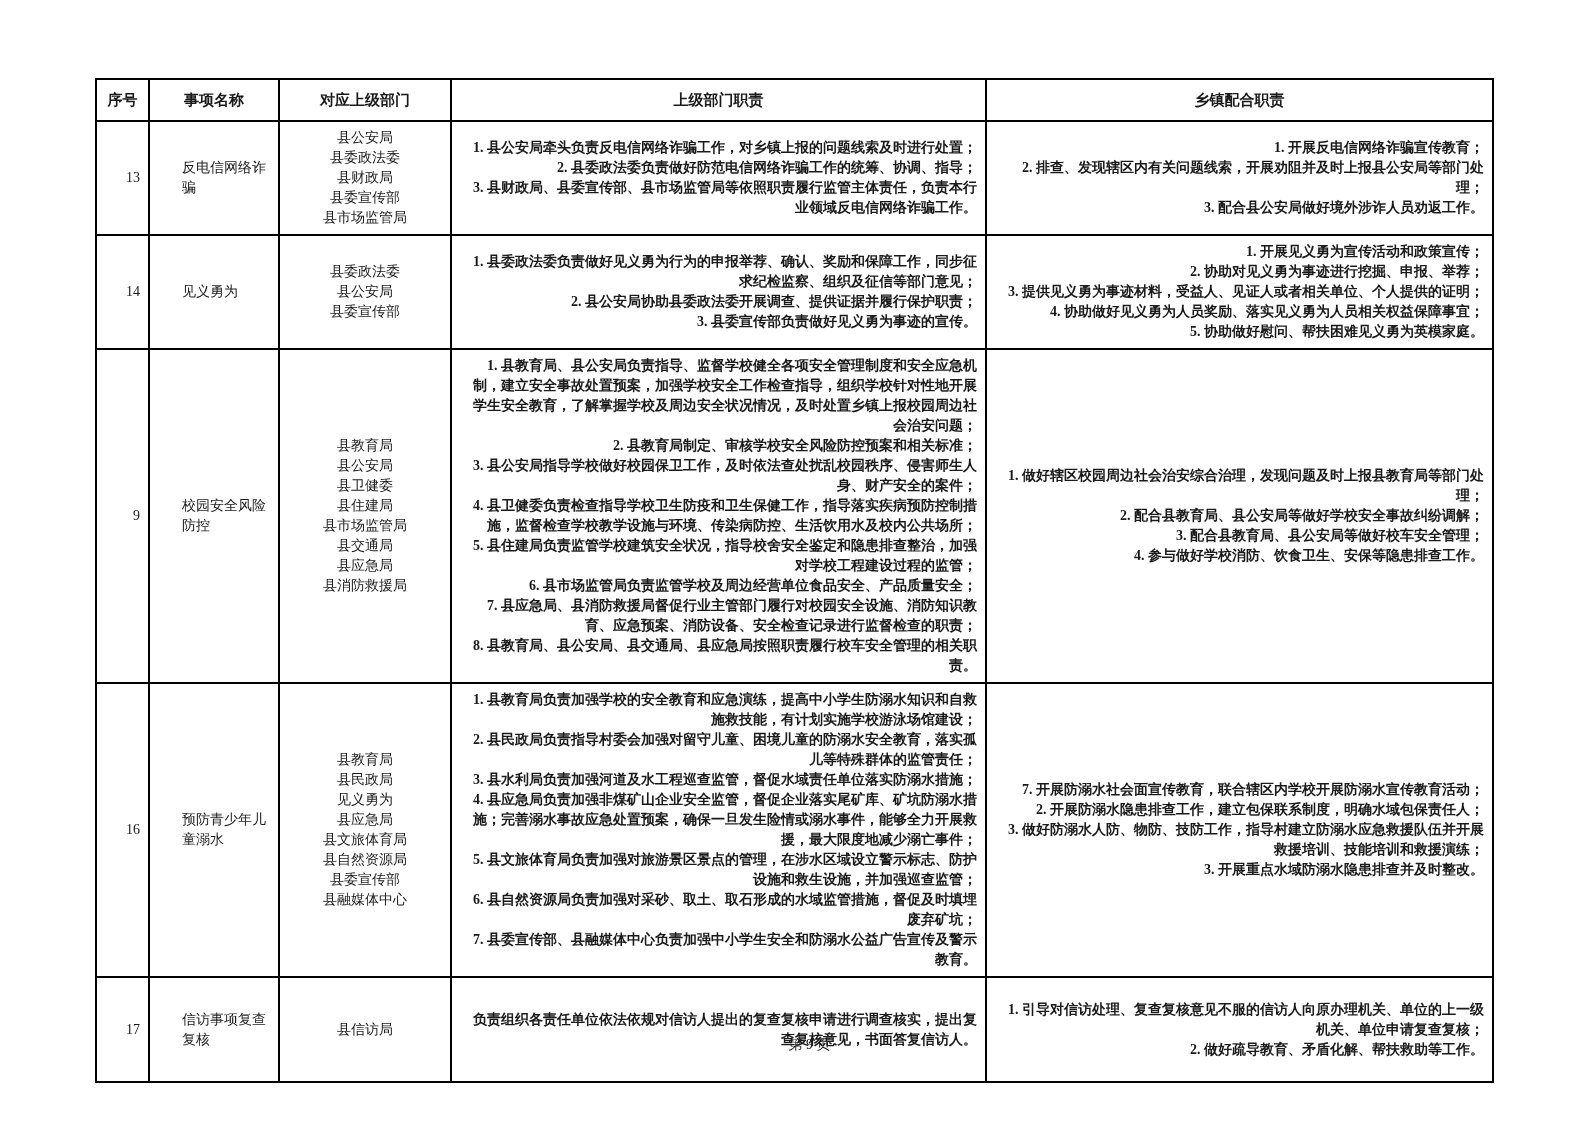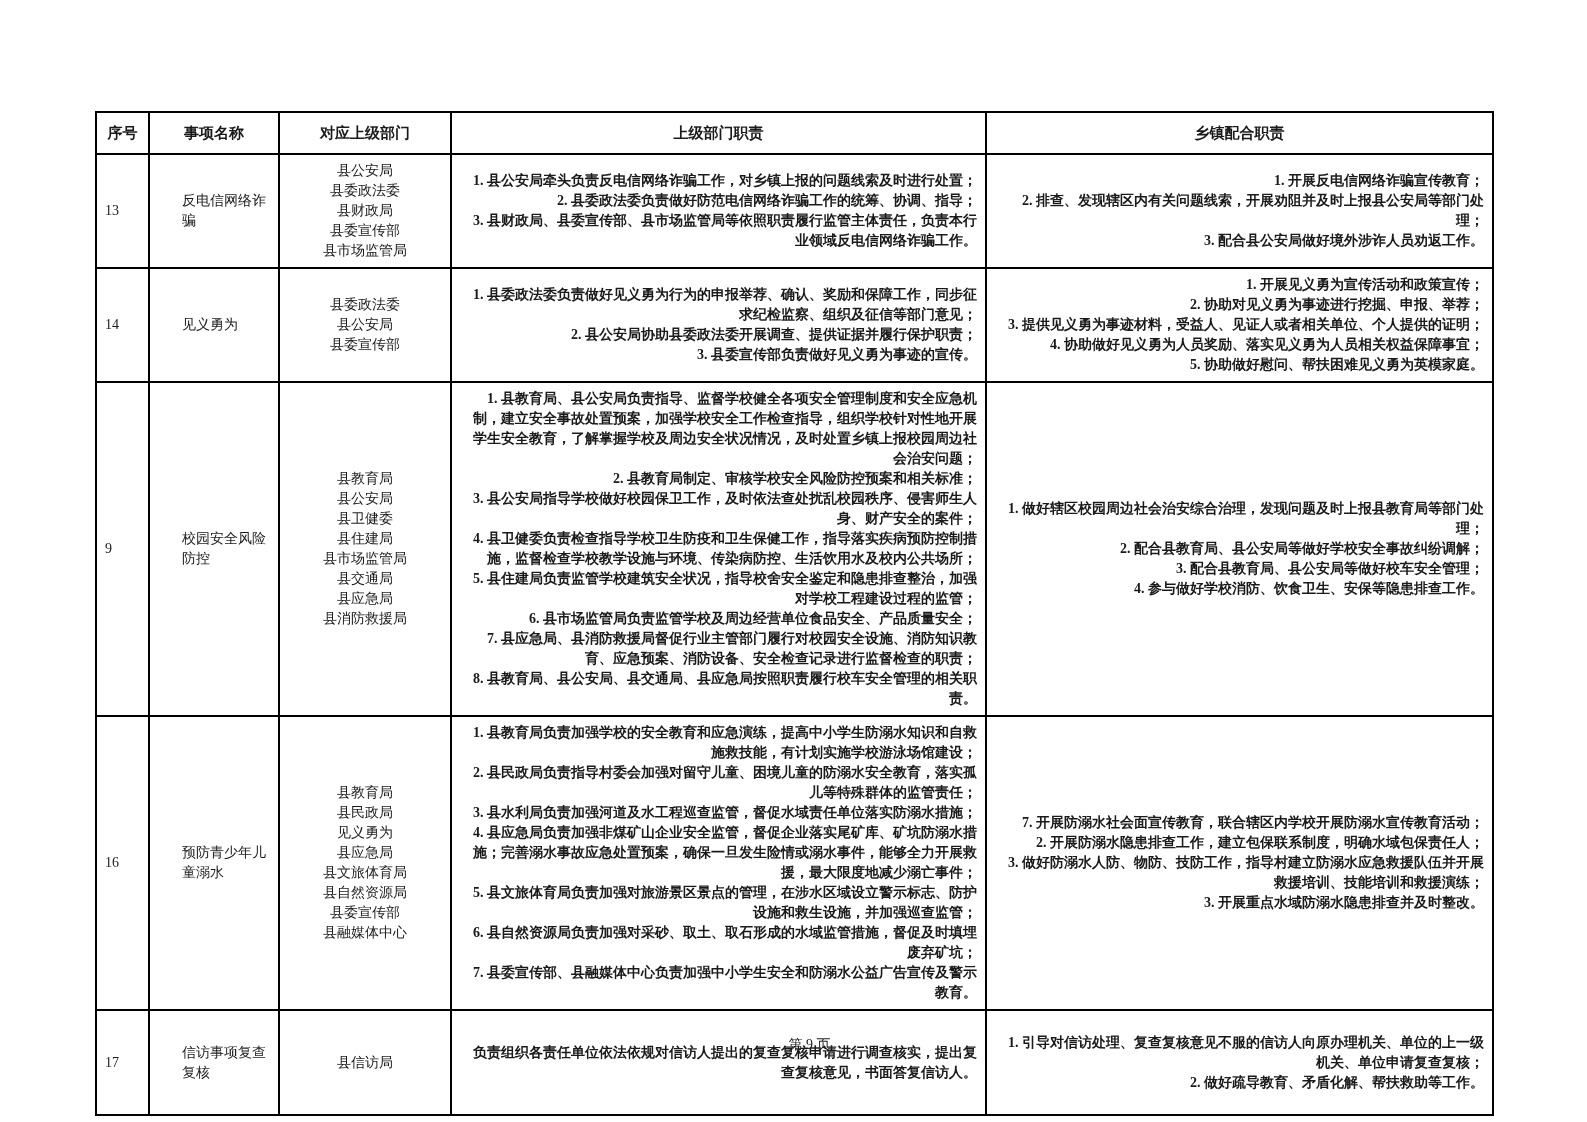--- a/index.html
+++ b/index.html
@@ -18,21 +18,20 @@
     background: #ffffff;
     overflow: hidden;
   }
   table.duty-table {
     position: absolute;
     left: 95px;
     top: 78px;
     width: 1397px;
     border-collapse: collapse;
     table-layout: fixed;
-    margin-top: 33px;
   }
   .duty-table th, .duty-table td {
     border: 2px solid #000000;
     vertical-align: middle;
     font-size: 14px;
     line-height: 20px;
     padding: 6px 8px;
     box-sizing: border-box;
     word-break: break-all;
   }
@@ -42,21 +41,21 @@
     text-align: center;
     font-size: 15px;
     padding: 4px 6px;
   }
   .col-no     { width: 53px; }
   .col-name   { width: 130px; }
   .col-dept   { width: 172px; }
   .col-sup    { width: 535px; }
   .col-town   { width: 507px; }
 
-  td.cell-no   { text-align: left; }
+  td.cell-no   { text-align: right; }
   td.cell-name { text-align: left; padding-left: 32px; }
   td.cell-dept { text-align: center; }
   td.cell-sup, td.cell-town { text-align: right; font-weight: bold; }
 
   tbody tr:nth-child(1) { height: 112px; }
   tbody tr:nth-child(2) { height: 113px; }
   tbody tr:nth-child(3) { height: 292px; }
   tbody tr:nth-child(4) { height: 268px; }
   tbody tr:nth-child(5) { height: 105px; }
 

